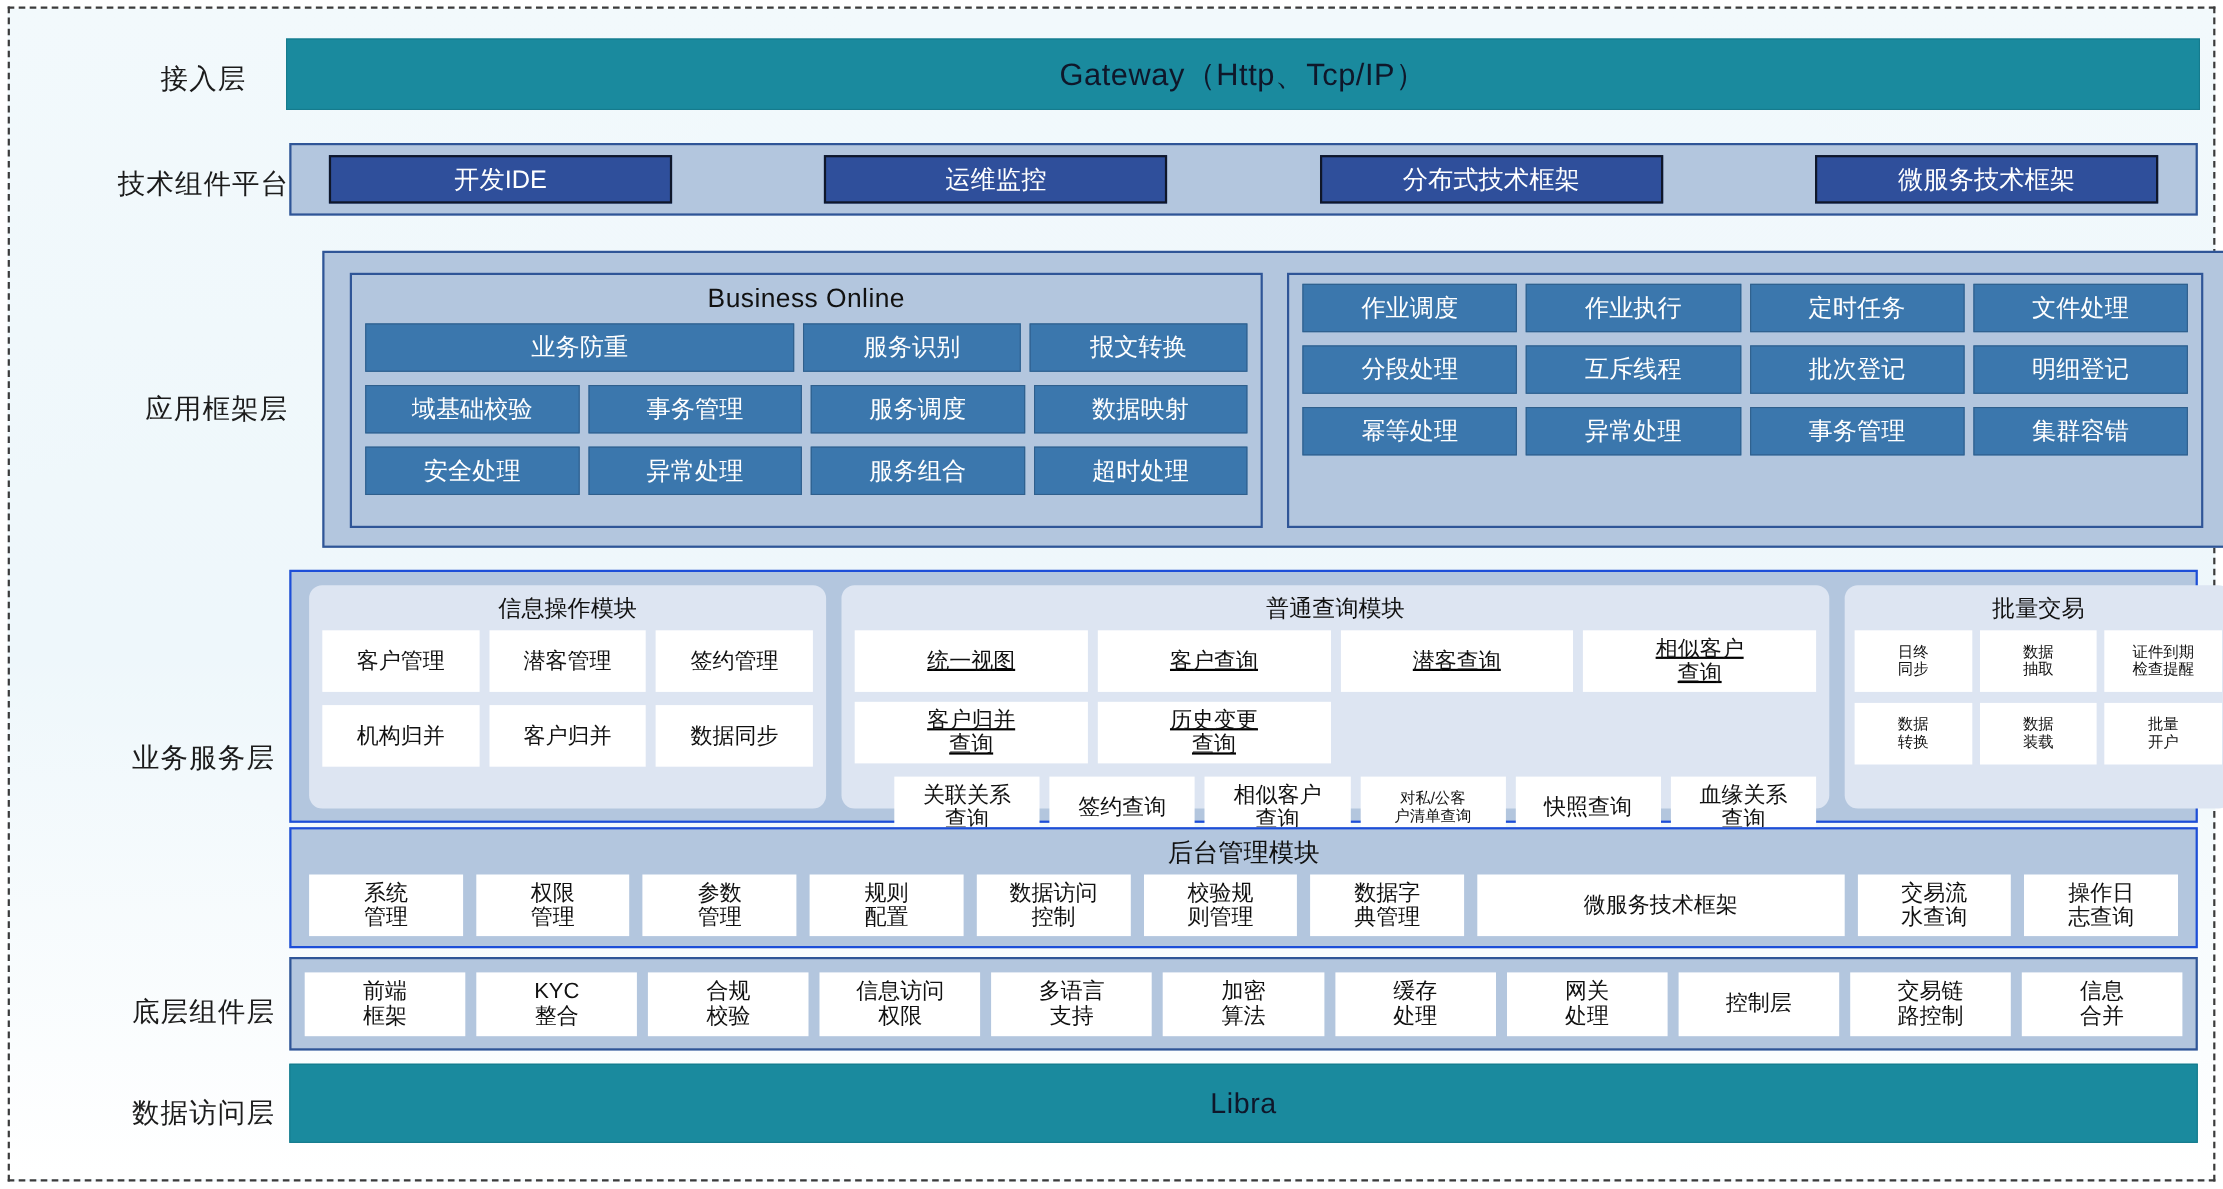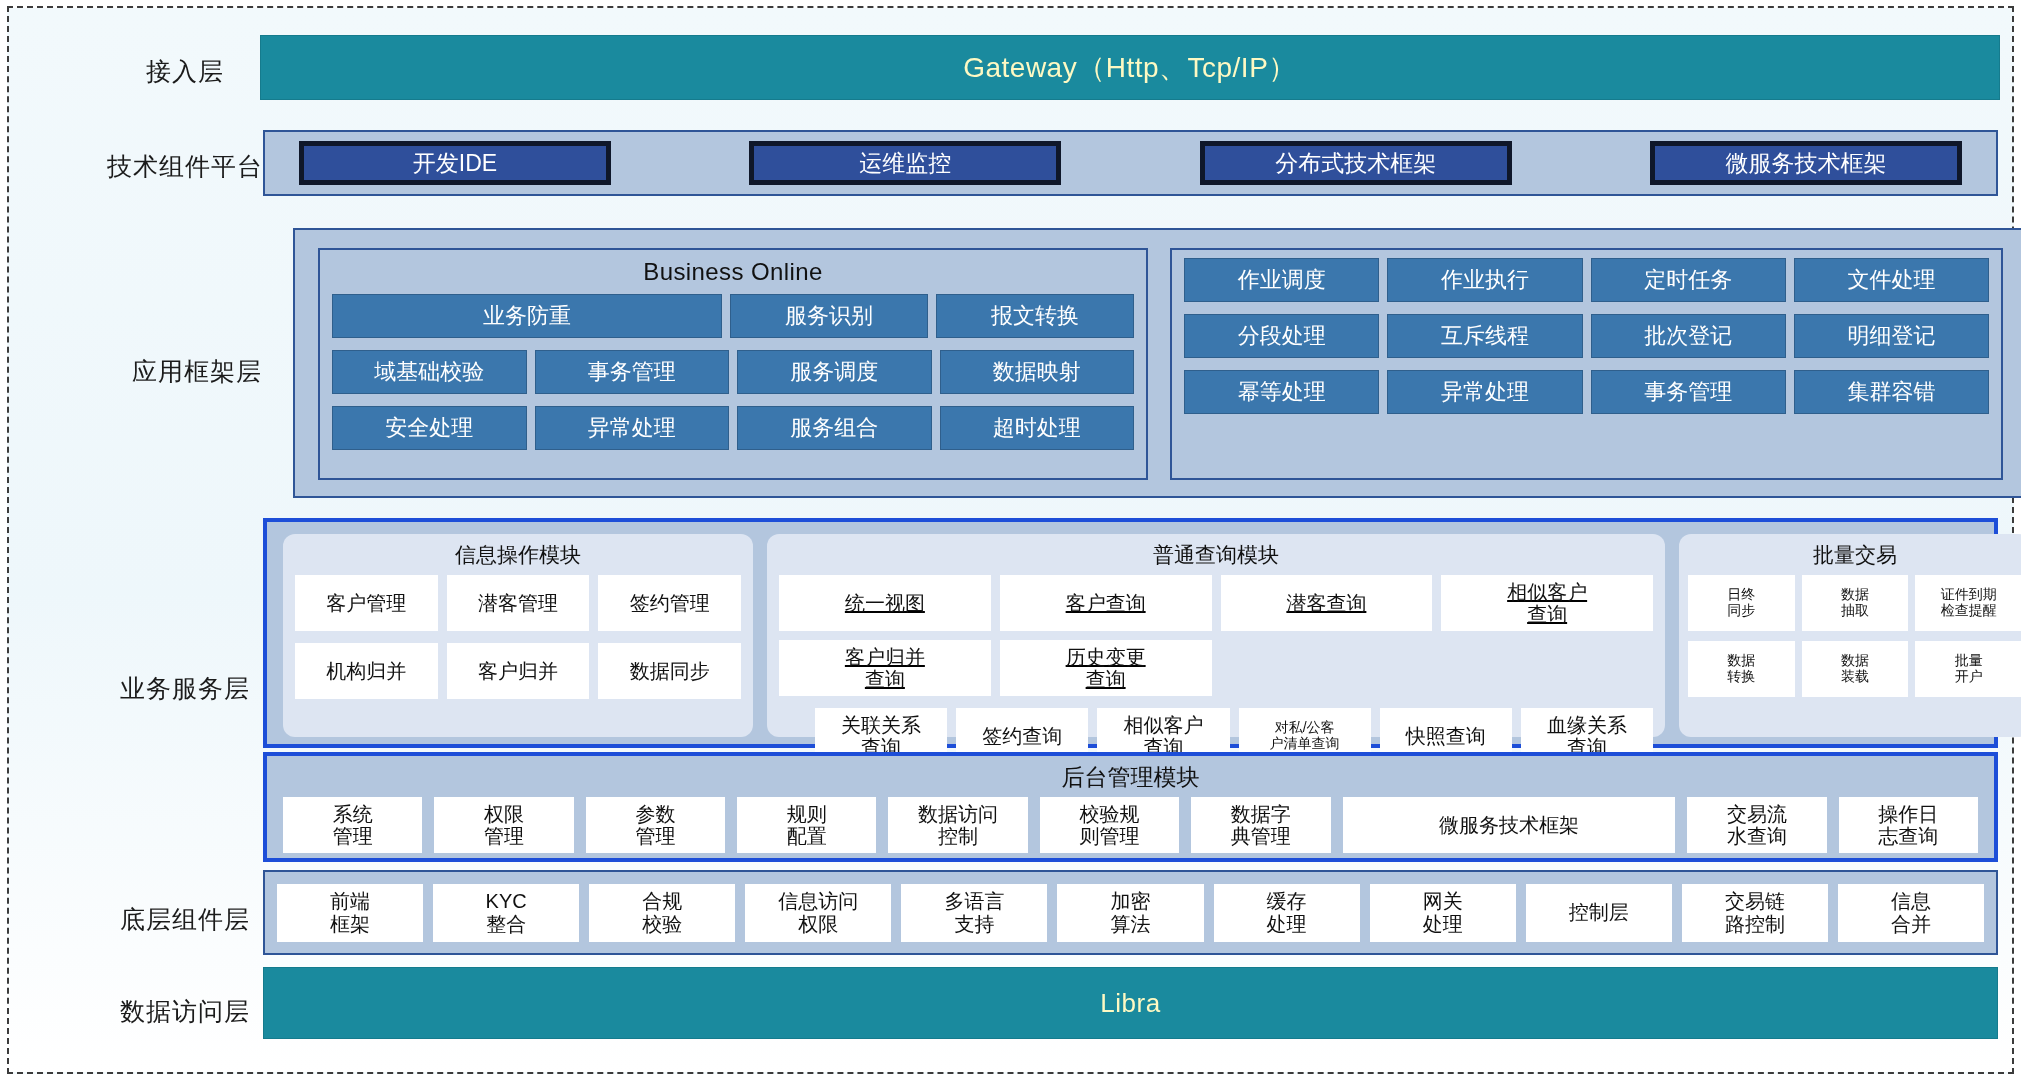--- a/index.html
+++ b/index.html
@@ -30,21 +30,21 @@
     text-align: center;
     letter-spacing: 1px;
     white-space: nowrap;
   }
 
   
   .teal-bar {
     position: absolute;
     background: #1a8a9e;
     border: 1px solid #157b8d;
-    color: #fef9c3;
+    color: #0f172a;
     display: flex;
     align-items: center;
     justify-content: center;
     font-size: 28px;
     letter-spacing: .5px;
   }
 
   
   .band {
     position: absolute;
@@ -59,21 +59,21 @@
   }
   .tech-chip {
     flex: 0 0 auto;
     background: #2f4f9b;
     color: #fff;
     font-size: 23px;
     height: 44px;
     display: flex;
     align-items: center;
     justify-content: center;
-    border: 5px solid #0f172a;
+    border: 2px solid #0f172a;
   }
 
   
   .panel {
     position: absolute;
     background: #b3c6de;
     border: 2px solid #2f5597;
   }
   .subpanel {
     position: absolute;
@@ -101,21 +101,21 @@
     align-items: center;
     justify-content: center;
     height: 44px;
     white-space: nowrap;
   }
 
   
   .svc-panel {
     position: absolute;
     background: #b3c6de;
-    border: 4px solid #1d4ed8;
+    border: 2px solid #1d4ed8;
   }
   .mod-box {
     position: absolute;
     background: #dde5f2;
     border-radius: 12px;
   }
   .mod-title {
     text-align: center;
     font-size: 21px;
     color: #111;

